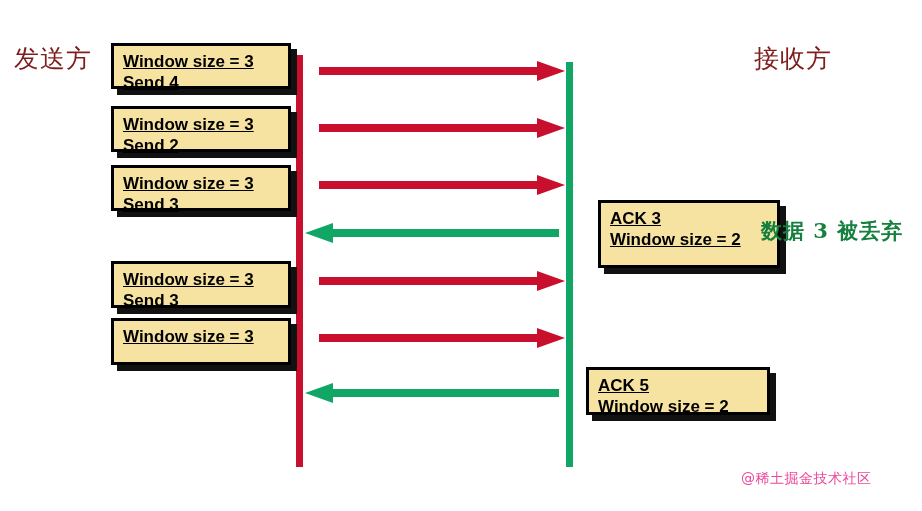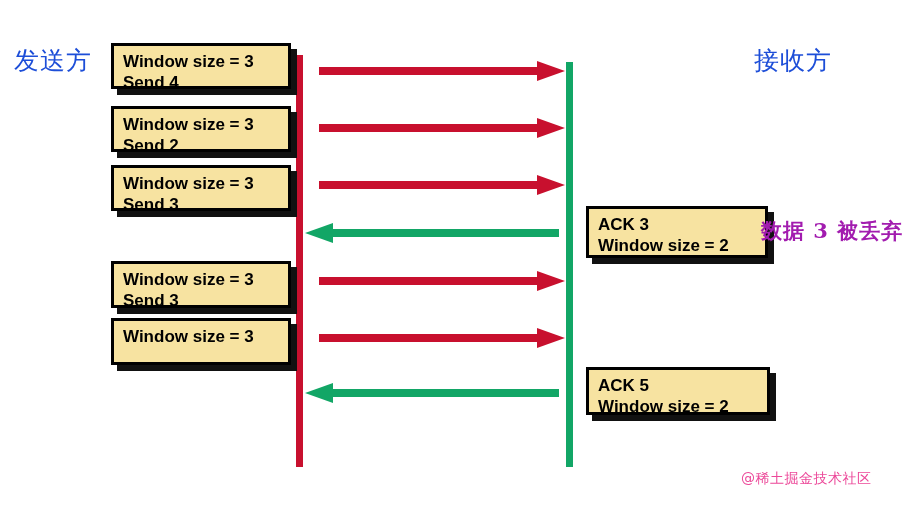--- a/index.html
+++ b/index.html
@@ -12,22 +12,22 @@
     width: 922px;
     height: 511px;
     background: #ffffff;
     overflow: hidden;
     font-family: "Liberation Sans", sans-serif;
   }
 
   
   .side-label {
     position: absolute;
-    color: #1d4ed8;
-    font-family: Liberation Sans, sans-serif;
+    color: #7f1d1d;
+    font-family: Liberation Mono, monospace;
     font-size: 25px;
     font-weight: 400;
     letter-spacing: 1px;
     white-space: nowrap;
     line-height: 1;
     text-align: center;
   }
   #sender-label { left: 14px; top: 48px; }
   #receiver-label { left: 754px; top: 48px; }
 
@@ -61,34 +61,35 @@
     background: #f7e3a1;
     border: 3px solid #000000;
     box-sizing: border-box;
     box-shadow: 6px 6px 0 #111111;
     padding: 5px 8px 4px 9px;
     font-size: 17px;
     font-weight: bold;
     color: #000000;
     line-height: 1.24;
     white-space: nowrap;
+    text-decoration: underline;
   }
   .msgbox .line { display: block; }
 
   
   .left-box { left: 111px; width: 180px; }
   #box-send1 { top: 43px;  height: 46px; }
   #box-send2 { top: 106px; height: 46px; }
   #box-send3 { top: 165px; height: 46px; }
   #box-send3b{ top: 261px; height: 47px; }
   #box-send4 { top: 318px; height: 47px; }
 
   
   .right-box { left: 586px; }
-  #box-ack3 { top: 206px; width: 182px; height: 52px; }
+  #box-ack3 { top: 200px; width: 182px; height: 68px; margin-left: 12px; }
   #box-ack5 { top: 367px; width: 184px; height: 48px; }
 
   
   .arrow { position: absolute; height: 24px; }
   .arrow .shaft {
     position: absolute;
     top: 8px;
     height: 8px;
   }
   .arrow .shaft-shadow {
@@ -137,21 +138,21 @@
   #arrow-ack5  { top: 381px; }
 
   
   #drop-note {
     position: absolute;
     left: 761px;
     top: 217px;
     font-family: "DejaVu Serif", serif;
     font-size: 21px;
     font-weight: 600;
-    color: #a21caf;
+    color: #15803d;
     white-space: nowrap;
     letter-spacing: 1px;
   }
 
   
   #watermark {
     position: absolute;
     left: 741px;
     top: 470px;
     font-family: "DejaVu Sans", sans-serif;

